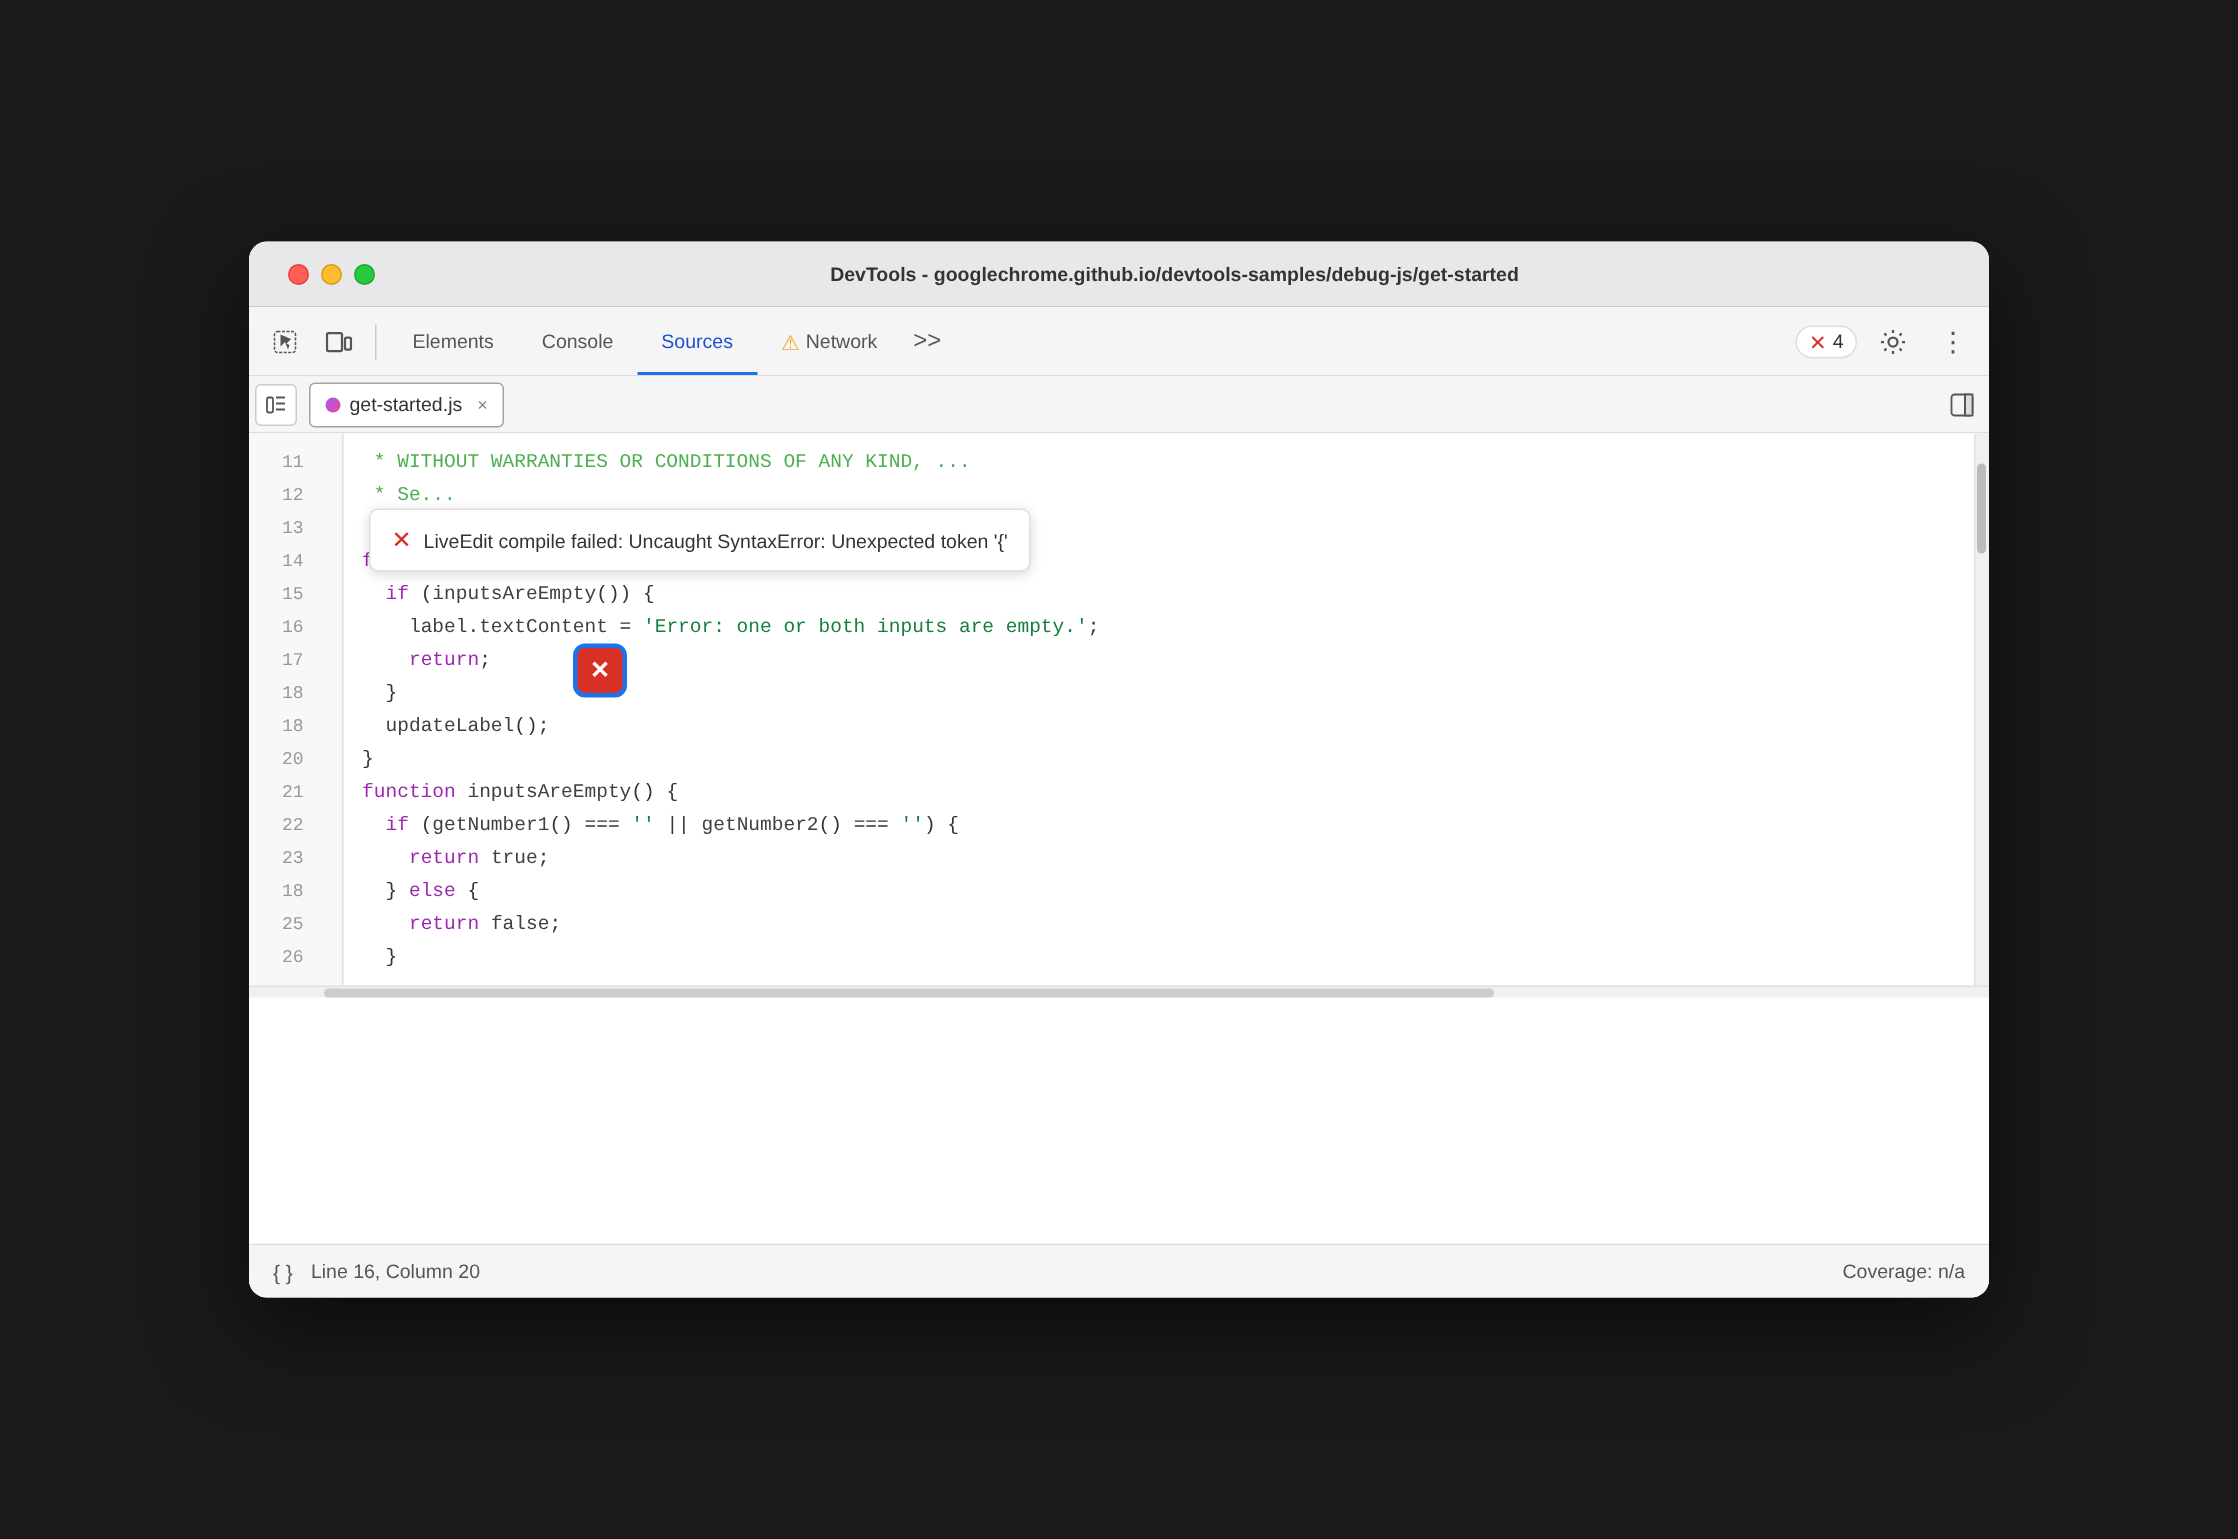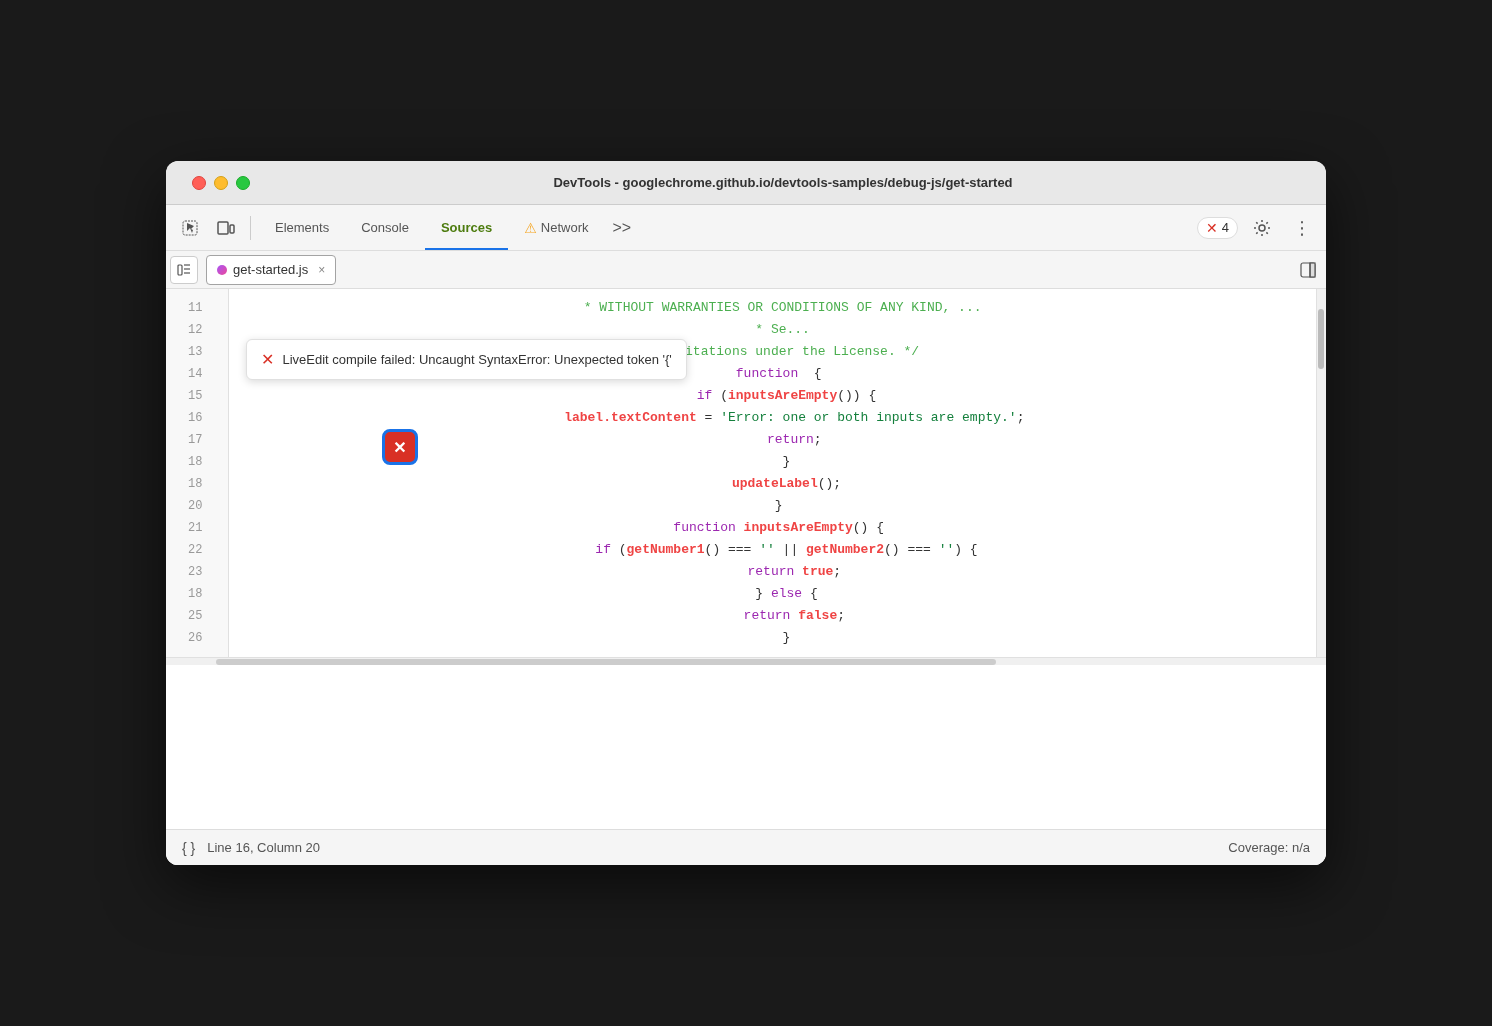--- a/index.html
+++ b/index.html
@@ -98,22 +98,22 @@
       height: 100%;
       display: flex;
       align-items: center;
       font-size: 13px;
       color: #555;
       cursor: pointer;
       position: relative;
       white-space: nowrap;
     }
     .tab.active {
-      color: #4d7c0f;
-      font-weight: 700;
+      color: #1d4ed8;
+      font-weight: 400;
     }
     .tab.active::after {
       content: '';
       position: absolute;
       bottom: 0;
       left: 0;
       right: 0;
       height: 2px;
       background: #1a73e8;
     }
@@ -276,28 +276,27 @@
       padding: 8px 0 8px 12px;
       overflow-x: auto;
       position: relative;
     }
 
     .code-line {
       height: 22px;
       display: flex;
       align-items: center;
       white-space: pre;
-      justify-content: center;
     }
 
     
     .c-comment { color: #4caf50; }
     .c-default { color: #333; }
     .c-purple { color: #9c27b0; }
-    .c-blue { color: #ef4444; font-weight: bold; }
+    .c-blue { color: #404040; }
     .c-red { color: #15803d; }
 
     
     .error-tooltip {
       position: absolute;
       top: 50px;
       left: 80px;
       background: #fff;
       border: 1px solid #e0e0e0;
       border-radius: 6px;

